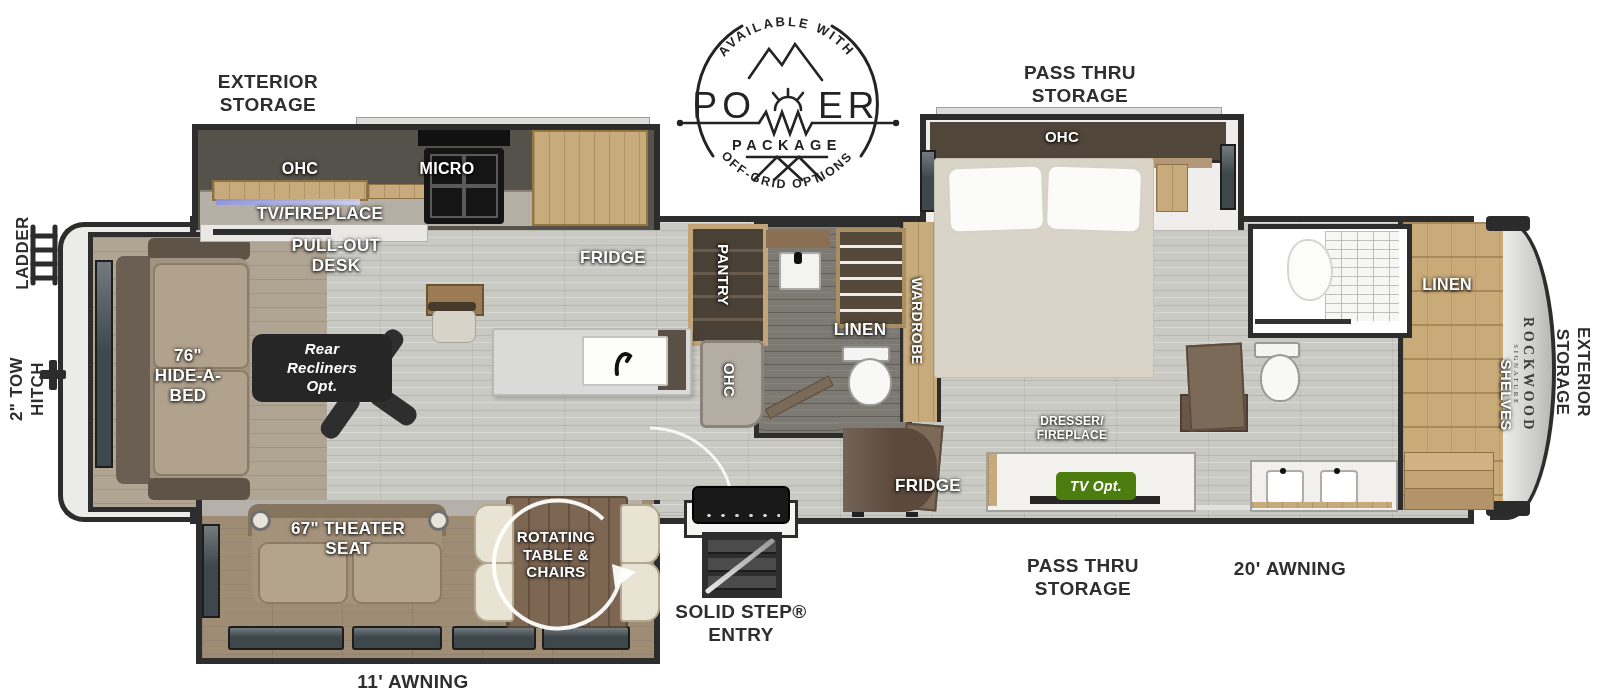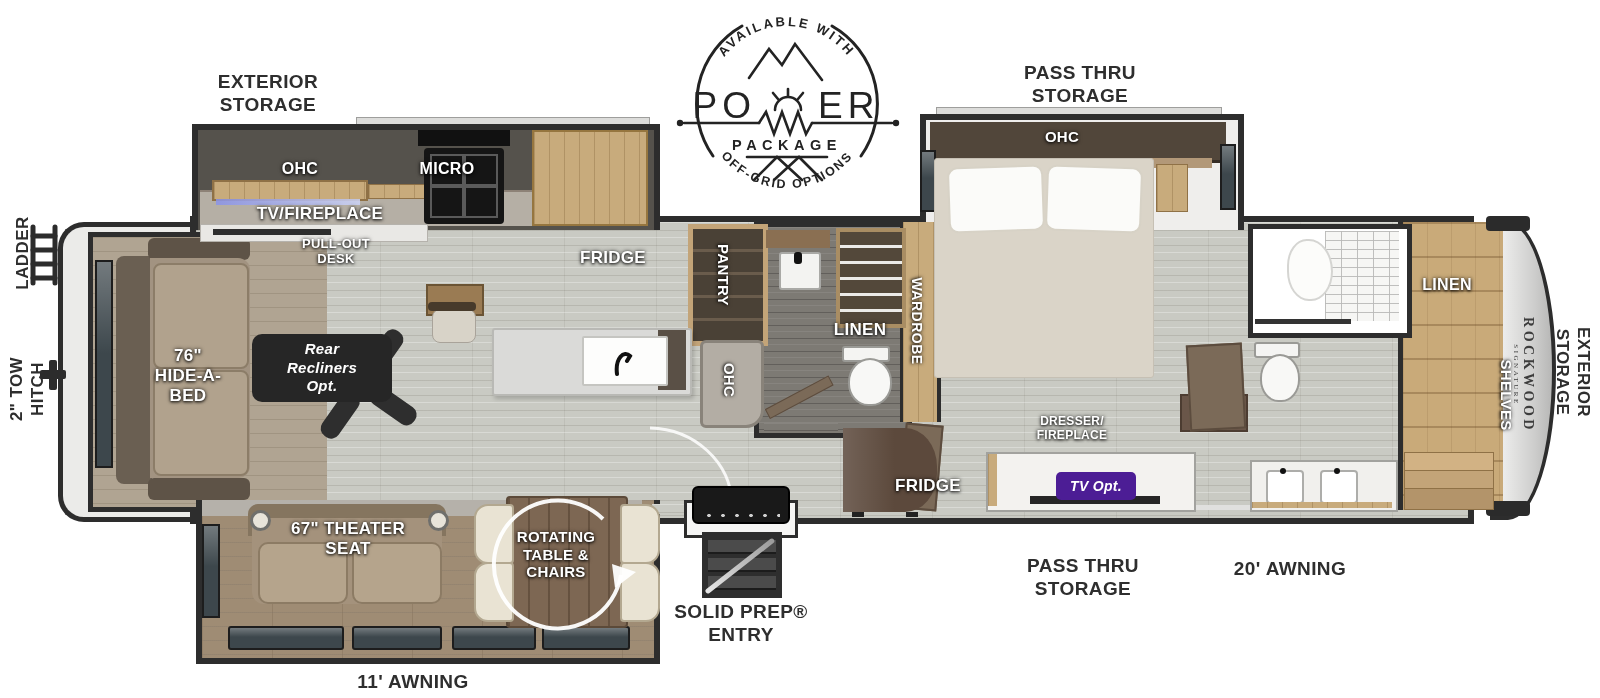--- a/index.html
+++ b/index.html
@@ -85,21 +85,21 @@
     <text font-size="12.5" fill="#232323" letter-spacing="2" font-weight="600">
       <textPath href="#arcBot" startOffset="50%" text-anchor="middle">OFF-GRID OPTIONS</textPath>
     </text>
   </svg>
 
   <div class="a lk" style="left:168px;top:70px;width:200px;font-size:19px;">EXTERIOR
 STORAGE</div>
   <div class="a lk" style="left:980px;top:61px;width:200px;font-size:19px;">PASS THRU
 STORAGE</div>
   <div class="a lk" style="left:313px;top:670px;width:200px;font-size:19px;">11' AWNING</div>
-  <div class="a lk" style="left:641px;top:600px;width:200px;font-size:19px;">SOLID PREP®
+  <div class="a lk" style="left:641px;top:600px;width:200px;font-size:19px;">SOLID STEP®
 ENTRY</div>
   <div class="a lk" style="left:983px;top:554px;width:200px;font-size:19px;">PASS THRU
 STORAGE</div>
   <div class="a lk" style="left:1190px;top:557px;width:200px;font-size:19px;">20' AWNING</div>
   <div class="a lk ctr vm90" style="left:-32px;top:240px;width:110px;height:26px;font-size:17px;">LADDER</div>
   <div class="a lk ctr vm90" style="left:-40px;top:368px;width:136px;height:42px;font-size:17px;">2" TOW
 HITCH</div>
   <div class="a lk ctr v90" style="left:1510px;top:350px;width:124px;height:44px;font-size:17px;">EXTERIOR
 STORAGE</div>
 
@@ -155,21 +155,21 @@
                        linear-gradient(180deg, transparent 47%, #5a5a5a 47% 53%, transparent 53%);"></div>
   </div>
   <div class="a woodgrain" style="left:532px;top:130px;width:112px;height:92px;border:2px solid #96763f;z-index:7;"></div>
   <div class="a lw" style="left:240px;top:160px;width:120px;font-size:16px;">OHC</div>
   <div class="a lw" style="left:387px;top:160px;width:120px;font-size:16px;">MICRO</div>
 
   <div class="a" style="left:200px;top:224px;width:226px;height:16px;background:#e9e8e5;border:1px solid #b5b2ac;z-index:6;">
     <div class="a" style="left:12px;top:4px;width:118px;height:6px;background:#2e2e2e;"></div>
   </div>
   <div class="a lw" style="left:225px;top:204px;width:190px;font-size:17px;">TV/FIREPLACE</div>
-  <div class="a lw" style="left:251px;top:236px;width:170px;font-size:13px;">PULL-OUT
+  <div class="a lw" style="left:251px;top:236px;width:170px;font-size:17px;">PULL-OUT
 DESK</div>
   <div class="a lw" style="left:553px;top:248px;width:120px;font-size:17px;">FRIDGE</div>
 
   <div class="a" style="left:426px;top:284px;width:54px;height:28px;background:#9a7b53;border:2px solid #6b5434;z-index:8;"></div>
   <div class="a" style="left:428px;top:302px;width:48px;height:9px;background:#473a2b;border-radius:4px;z-index:9;"></div>
   <div class="a" style="left:432px;top:309px;width:42px;height:32px;background:#d8d3c8;border:1px solid #a9a39a;border-radius:8px;z-index:8;"></div>
 
   <svg class="a" style="left:296px;top:318px;z-index:9;" width="132" height="132" viewBox="0 0 132 132">
     <g transform="translate(66,66)" fill="#2e2e2e">
       <g transform="rotate(35)">
@@ -224,21 +224,21 @@
   <div class="a glass" style="left:1220px;top:144px;width:12px;height:62px;z-index:7;"></div>
   <div class="a woodgrain" style="left:1156px;top:164px;width:30px;height:46px;border:1px solid #8f7146;z-index:7;"></div>
   <div class="a" style="left:934px;top:158px;width:218px;height:218px;background:#dad4c8;border:1px solid #c6c0b4;border-radius:3px;z-index:8;"></div>
   <div class="a" style="left:948px;top:166px;width:92px;height:62px;background:#fbfbf9;border:2px solid #d7d2c6;border-radius:10px;transform:rotate(-2deg);z-index:9;"></div>
   <div class="a" style="left:1046px;top:166px;width:92px;height:62px;background:#fbfbf9;border:2px solid #d7d2c6;border-radius:10px;transform:rotate(2deg);z-index:9;"></div>
 
   <div class="a" style="left:986px;top:452px;width:206px;height:56px;background:#f3f2ef;border:2px solid #a2a29e;z-index:8;">
     <div class="a woodgrain" style="left:0;top:0;width:9px;height:52px;"></div>
     <div class="a" style="left:42px;top:42px;width:130px;height:8px;background:#262626;"></div>
   </div>
-  <div class="a ctr" style="left:1056px;top:472px;width:80px;height:28px;background:#4c1d95;border-radius:5px;z-index:10;">
+  <div class="a ctr" style="left:1056px;top:472px;width:80px;height:28px;background:#4d7c0f;border-radius:5px;z-index:10;">
     <span class="lw" style="font-style:italic;font-size:14px;text-shadow:none;">TV Opt.</span>
   </div>
   <div class="a lw" style="left:972px;top:414px;width:200px;font-size:12px;">DRESSER/
 FIREPLACE</div>
   <div class="a" style="left:843px;top:428px;width:94px;height:84px;background:#5c493c;border-radius:0 34% 34% 0 / 0 46% 46% 0;background-image:linear-gradient(90deg, rgba(255,255,255,.14), transparent 55%);z-index:9;"></div>
   <div class="a" style="left:852px;top:512px;width:12px;height:5px;background:#222;z-index:9;"></div>
   <div class="a" style="left:906px;top:512px;width:12px;height:5px;background:#222;z-index:9;"></div>
   <div class="a lw" style="left:868px;top:476px;width:120px;font-size:17px;">FRIDGE</div>
   <div class="a" style="left:1180px;top:394px;width:64px;height:34px;background:#6a5649;border:2px solid #4c3c31;z-index:8;">
     <div class="a" style="left:50%;top:0;width:2px;height:100%;background:#4c3c31;"></div>

